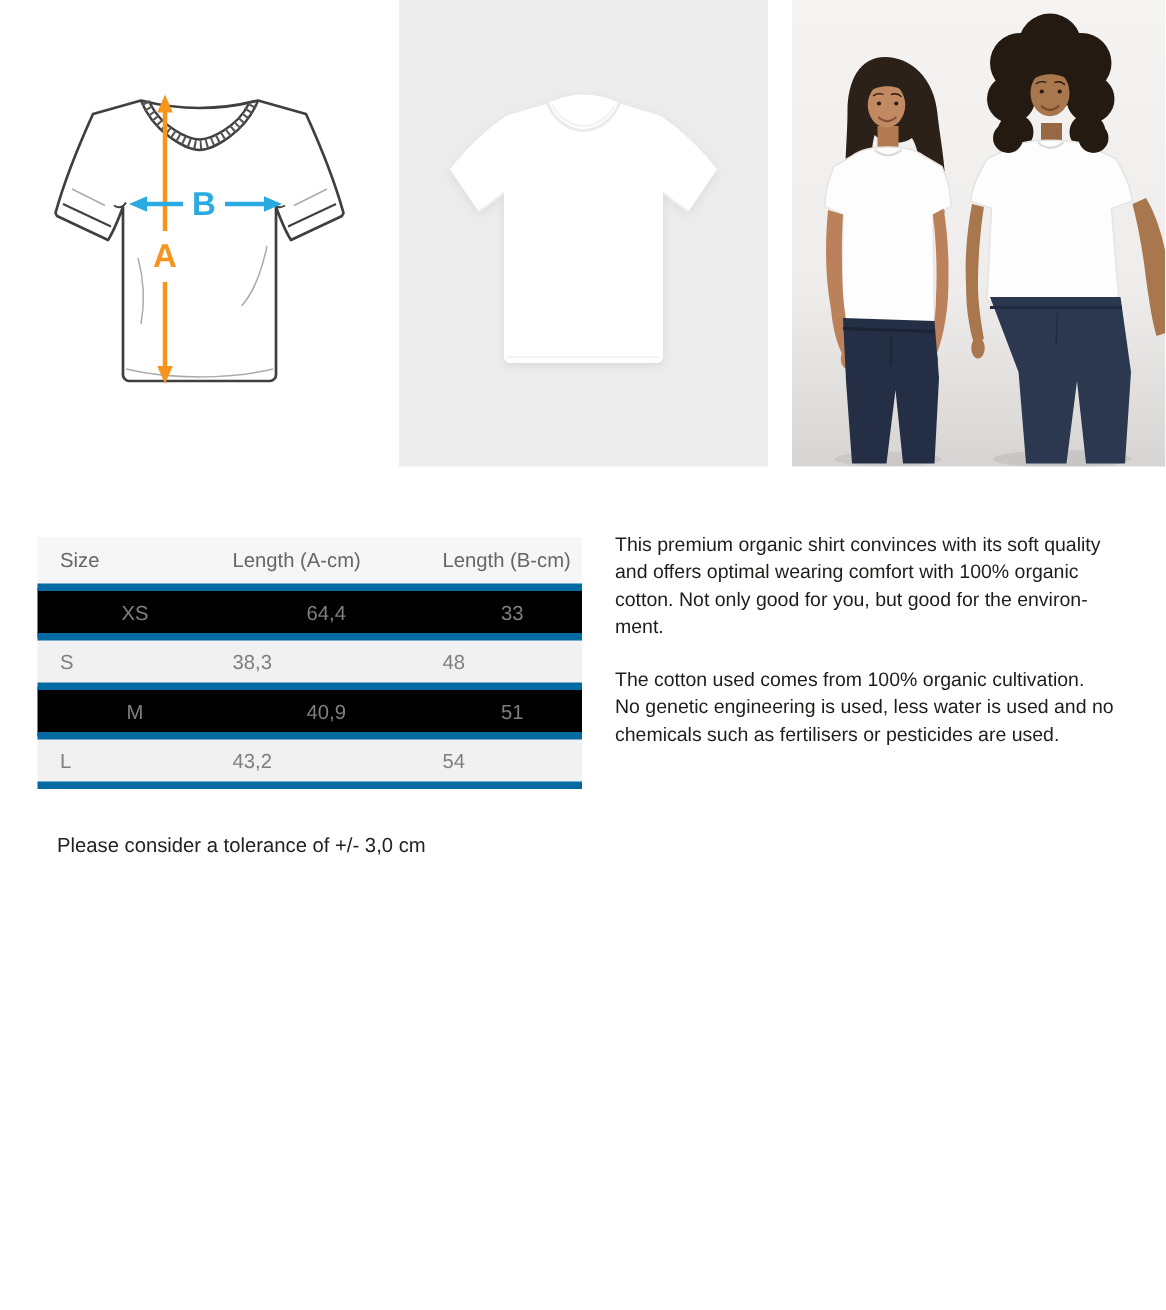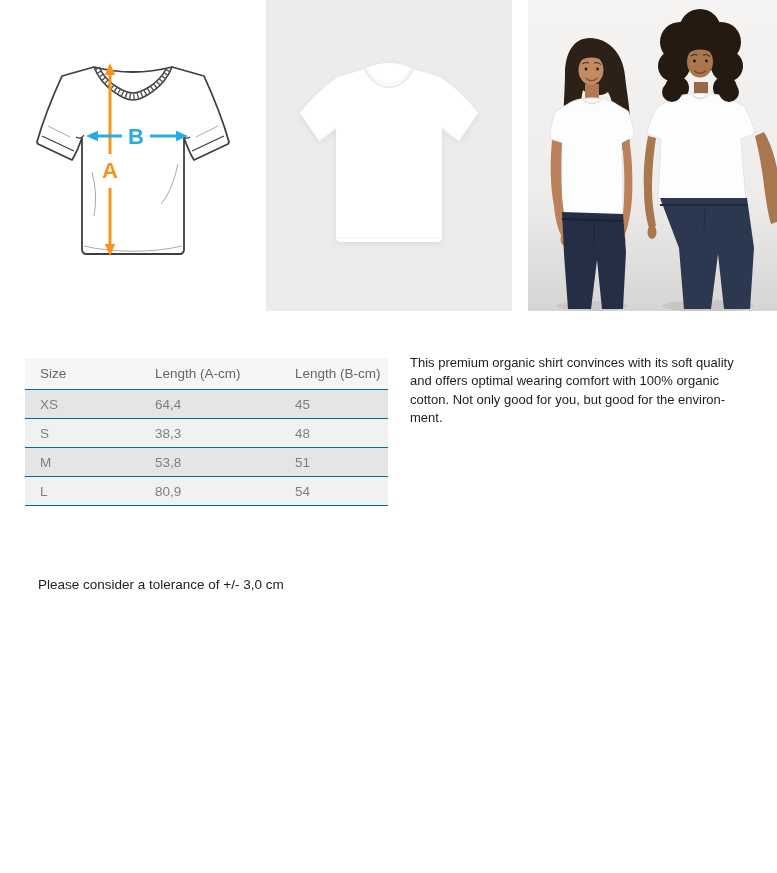--- a/index.html
+++ b/index.html
@@ -9,25 +9,25 @@
   
   .diagram-fig{position:absolute;left:28px;top:46px;width:210px;height:224px;}
   .flat-fig{position:absolute;left:266px;top:0;width:246px;height:311px;background:#ececec;display:flex;align-items:center;justify-content:center;}
   .models-fig{position:absolute;left:528px;top:0;width:249px;height:311px;background:linear-gradient(#f5f4f2 0%,#efedeb 62%,#d7d5d3 100%);overflow:hidden;}
 
   
   .size-table-wrap{position:absolute;left:25px;top:358px;width:363px;}
   table.size-table{border-collapse:collapse;table-layout:fixed;width:363px;font-size:13.5px;}
   table.size-table th{font-weight:400;color:#666;text-align:left;padding:0 0 0 15px;height:31px;background:#f6f6f6;}
   table.size-table td{color:#7f7f7f;padding:0 0 0 15px;height:28px;}
-  table.size-table tr{border-bottom:1px solid #0369a1;}
-  table.size-table tr.row-dark td{background:#e5e5e5;}
+  table.size-table tr{border-bottom:5px solid #0369a1;}
+  table.size-table tr.row-dark td{background:#000000;text-align:center;}
   table.size-table tr.row-light td{background:#f1f1f1;}
 
-  .tolerance-note{position:absolute;left:38px;top:577px;font-size:13.5px;color:#222;}
+  .tolerance-note{position:absolute;left:38px;top:556px;font-size:13.5px;color:#222;}
 
   
   .description{position:absolute;left:410px;top:354px;width:340px;font-size:13px;line-height:18.3px;color:#1d1d1b;}
   .description .para{white-space:pre-line;margin:0 0 17px 0;}
 </style>
 </head>
 <body>
 
 <div class="page">
 
@@ -163,43 +163,46 @@
         <tr>
           <th>Size</th>
           <th>Length (A-cm)</th>
           <th>Length (B-cm)</th>
         </tr>
       </thead>
       <tbody>
         <tr class="row-dark">
           <td>XS</td>
           <td>64,4</td>
-          <td>45</td>
+          <td>33</td>
         </tr>
         <tr class="row-light">
           <td>S</td>
           <td>38,3</td>
           <td>48</td>
         </tr>
         <tr class="row-dark">
           <td>M</td>
-          <td>53,8</td>
+          <td>40,9</td>
           <td>51</td>
         </tr>
         <tr class="row-light">
           <td>L</td>
-          <td>80,9</td>
+          <td>43,2</td>
           <td>54</td>
         </tr>
       </tbody>
     </table>
   </div>
 
   <div class="tolerance-note">Please consider a tolerance of +/- 3,0 cm</div>
 
   <div class="description">
     <p class="para">This premium organic shirt convinces with its soft quality
 and offers optimal wearing comfort with 100% organic
 cotton. Not only good for you, but good for the environ-
 ment.</p>
+    <p class="para">The cotton used comes from 100% organic cultivation.
+No genetic engineering is used, less water is used and no
+chemicals such as fertilisers or pesticides are used.</p>
   </div>
 
 </div>
 
 </body></html>

